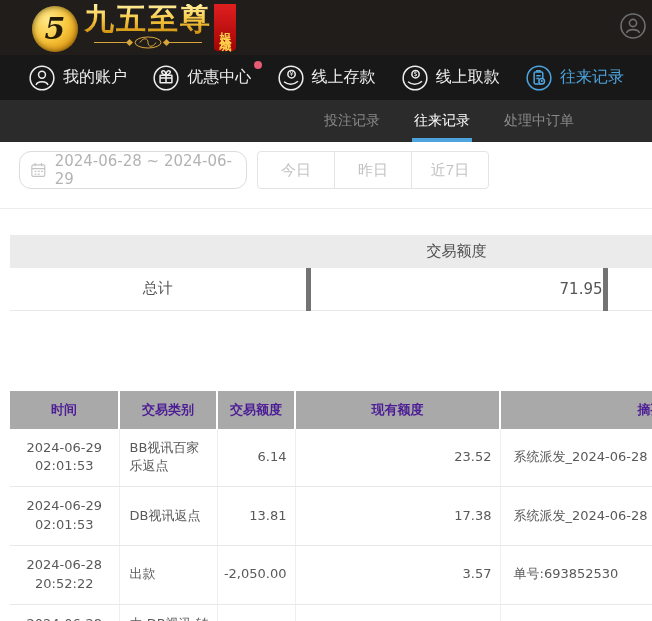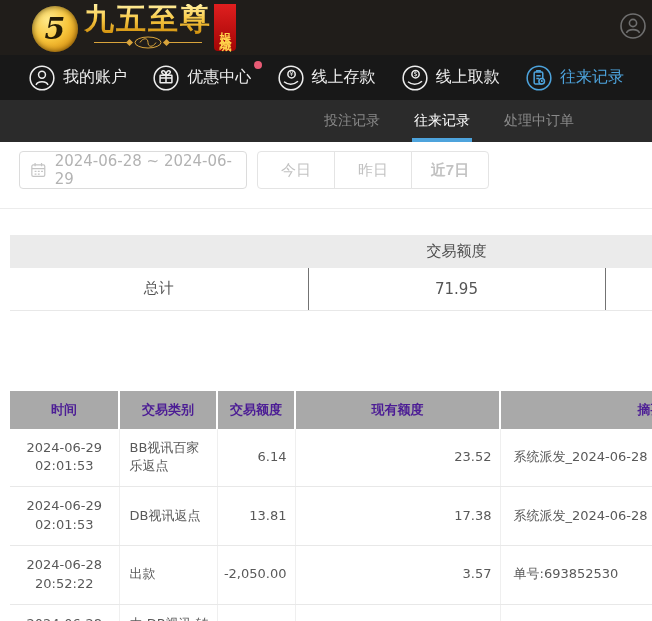--- a/index.html
+++ b/index.html
@@ -35,37 +35,37 @@
   
   .sub-nav { height:42px; background:#2b2b2b; display:flex; justify-content:flex-end; align-items:stretch; padding-right:76px; gap:30px; }
   .tab { display:flex; align-items:center; color:#8a8a8a; font-size:14px; cursor:pointer; padding:0 2px; }
   .tab.active { color:#ffffff; box-shadow:inset 0 -4px 0 #4da3dc; }
 
   
   .filter-row { display:flex; align-items:center; padding:9px 0 0 10px; }
   .type-select { width:153px; height:38px; border:1px solid #dcdcdc; border-radius:4px; background:#fff;
     display:flex; align-items:center; justify-content:space-between; padding:0 13px; color:#999; font-size:14px; cursor:pointer; }
   .caret { font-size:9px; color:#b0b0b0; }
-  .date-box { width:228px; height:38px; border:1px solid #dcdcdc; border-radius:4px; margin-left:9px;
+  .date-box { width:228px; height:38px; border:1px solid #dcdcdc; border-radius:12px; margin-left:9px;
     display:flex; align-items:center; padding:0 10px; gap:8px; color:#b3b3b3; font-size:15px; cursor:pointer; }
   .quick-group { display:flex; margin-left:10px; }
   .qbtn { width:78px; height:38px; border:1px solid #e4e4e4; margin-left:-1px; background:#fff;
     color:#c2c2c2; font-size:15px; display:flex; align-items:center; justify-content:center; cursor:pointer; }
   .qbtn:first-child { border-radius:4px 0 0 4px; margin-left:0;font-family:Liberation Mono, monospace; }
-  .qbtn:last-child { border-radius:0 4px 4px 0;font-weight:bold; }
+  .qbtn:last-child { border-radius:0 4px 4px 0; }
 
   .divider { border:none; border-top:1px solid #ececec; margin-top:19px; }
 
   
   .summary-wrap { margin:26px 0 0 10px; width:642px; overflow:hidden; }
   table { border-collapse:collapse; table-layout:fixed; }
   .summary-table { width:905px; }
   .summary-table th { height:33px; background:#ebebeb; font-weight:normal; font-size:15px; color:#4e4e4e; text-align:center; }
   .summary-table td { height:42px; text-align:center; font-size:15px; color:#555; border-bottom:1px solid #e8e8e8; background:#fff; }
-  .summary-table td + td { border-left:1px solid #737373; }
+  .summary-table td + td { border-left:5px solid #737373;text-align:right; }
 
   
   .records-wrap { margin:80px 0 0 10px; width:642px; overflow:hidden; }
   .records-table { width:790px; }
   .records-table th { height:38px; background:#a9a9a9; color:#4c1d95; font-size:13px; font-weight:bold; text-align:center; border-right:2px solid #fff; }
   .records-table th:last-child { border-right:none; }
   .records-table td { font-size:13px; color:#595959; padding:10px 6px; border-bottom:1px solid #e8e8e8; border-right:1px solid #efefef; background:#fff; line-height:1.45; }
   .records-table td:last-child { border-right:none; }
   .records-table td.c0 { text-align:center; padding-left:2px; padding-right:2px; }
   .records-table td.c1 { text-align:left; padding-left:10px; }

